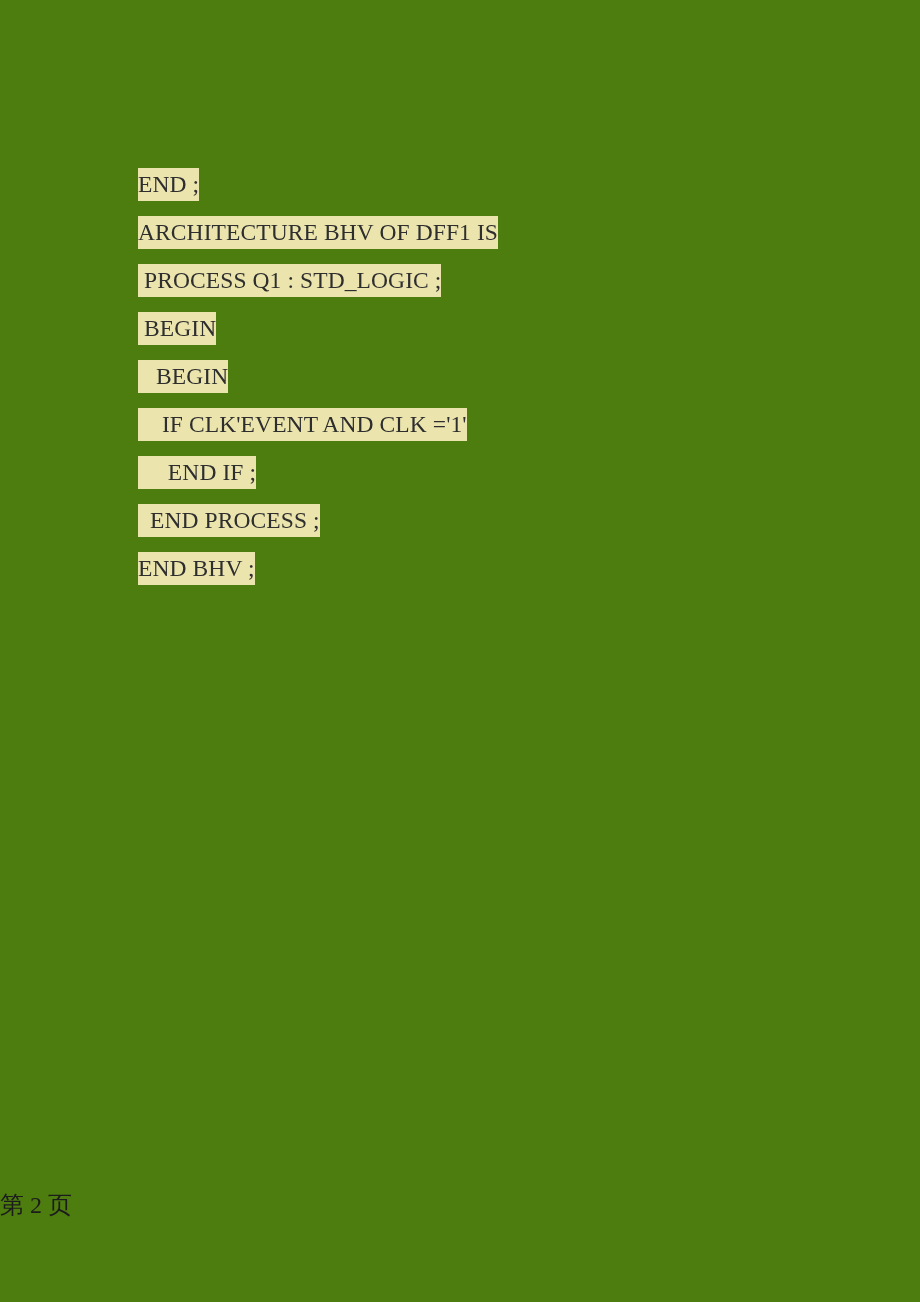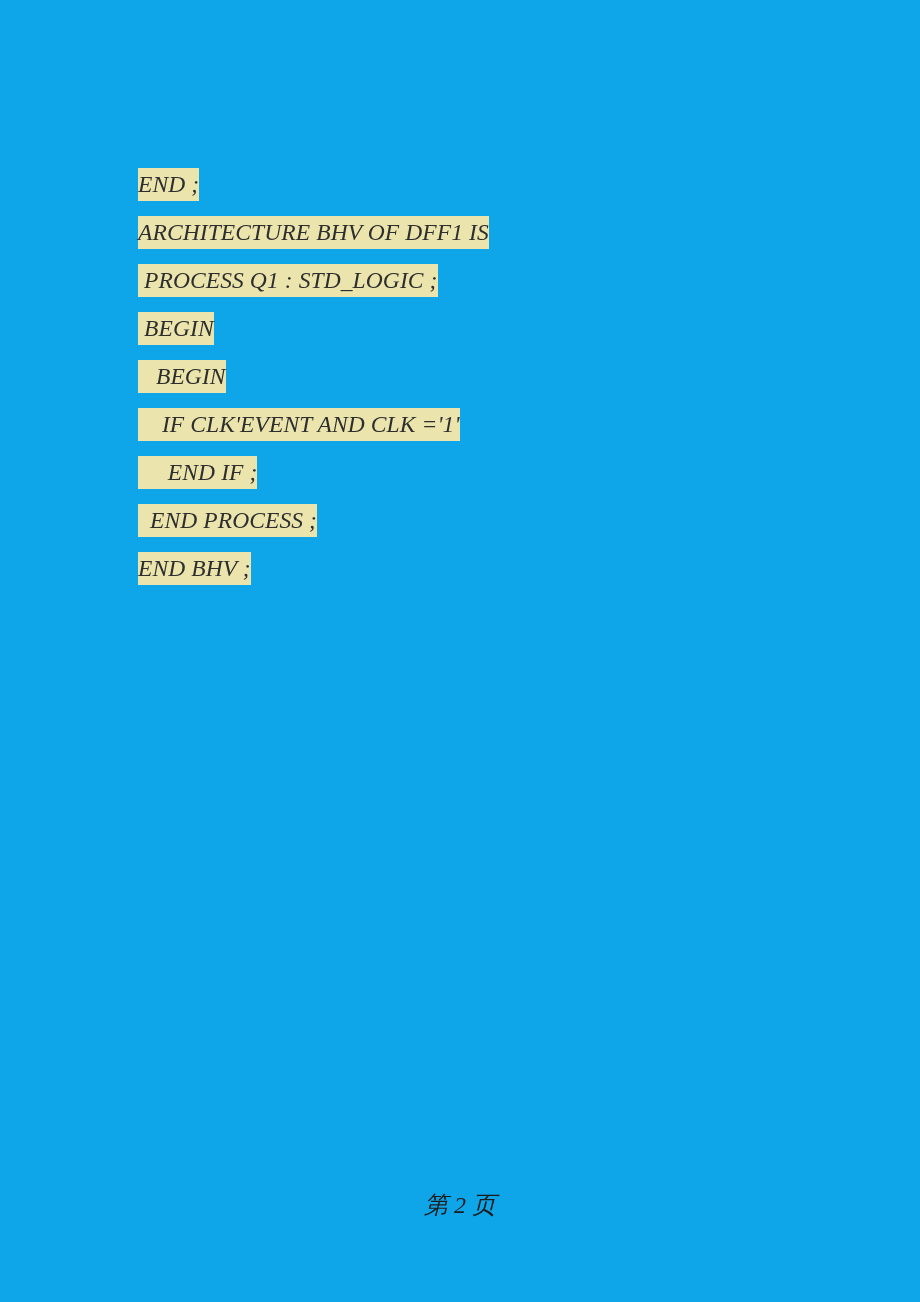--- a/index.html
+++ b/index.html
@@ -5,24 +5,23 @@
   html, body {
     margin: 0;
     padding: 0;
     background: #ffffff;
   }
 
   .page {
     position: relative;
     width: 920px;
     height: 1302px;
-    background: #0ea5e9;
+    background: #4d7c0f;
     overflow: hidden;
     font-family: "Liberation Serif", "DejaVu Serif", serif;
-    font-style: italic;
   }
 
   
   .code-block {
     position: absolute;
     left: 138px;
     top: 120px;
     width: 640px;
   }
 
@@ -45,21 +44,20 @@
     box-decoration-break: clone;
     -webkit-box-decoration-break: clone;
   }
 
   
   .page-footer {
     position: absolute;
     left: 0;
     top: 1188px;
     width: 920px;
-    text-align: center;
     font-size: 24px;
     line-height: 34px;
     color: #1c1c1c;
     font-family: "Liberation Serif", "DejaVu Serif", serif;
     white-space: pre;
   }
 </style>
 </head>
 <body>
 

